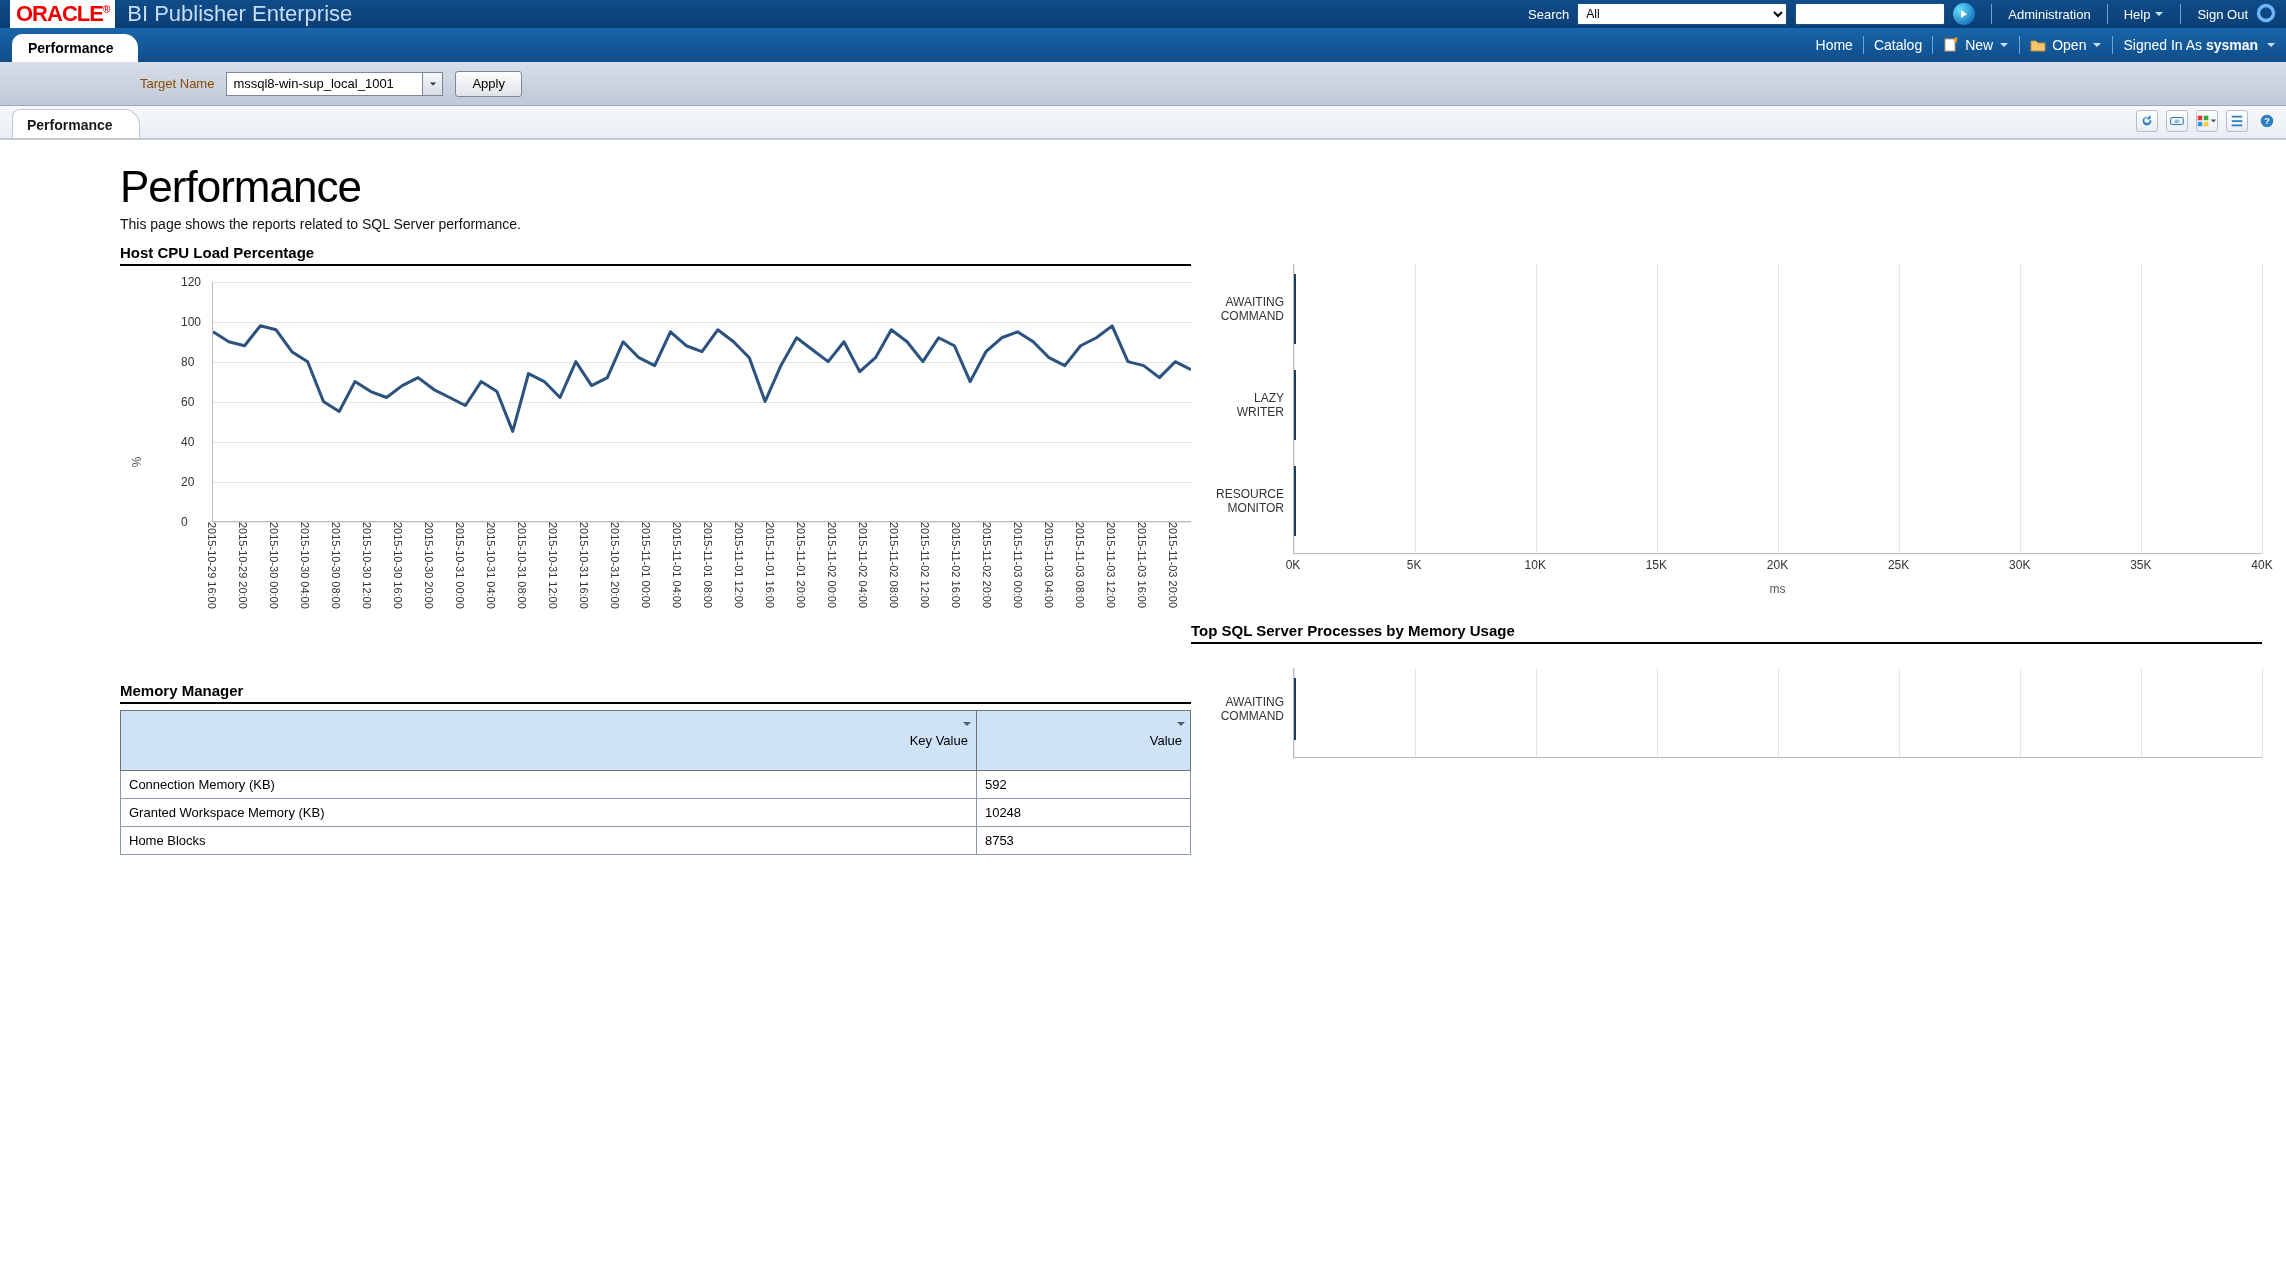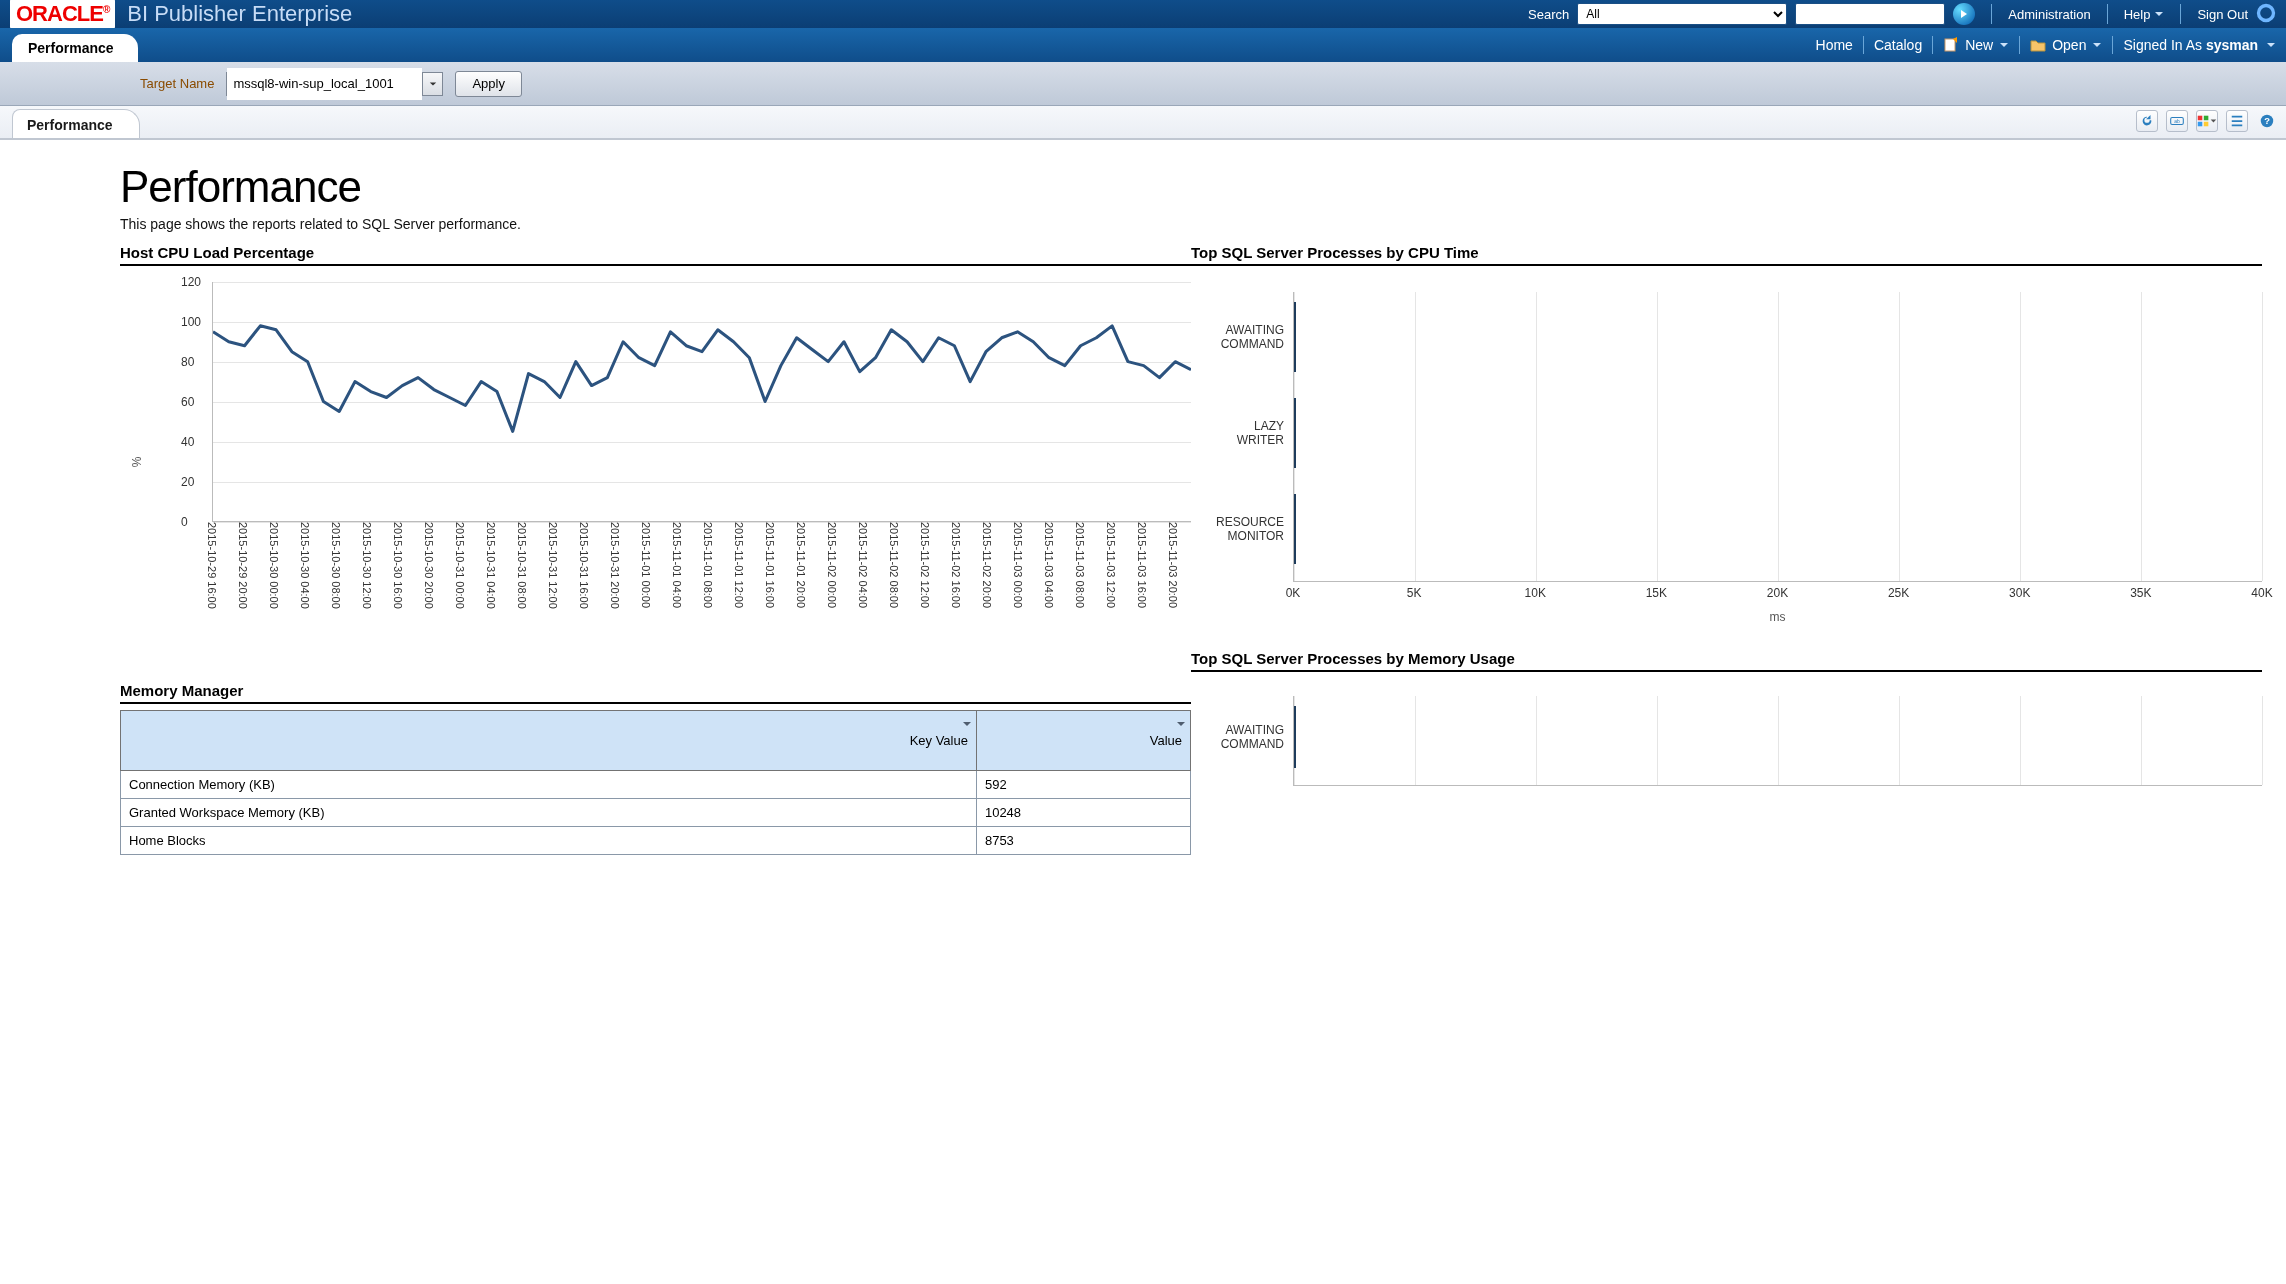--- a/index.html
+++ b/index.html
@@ -26,21 +26,21 @@
   .navbar .spacer{flex:1}
   .navlink{color:#fff;text-decoration:none;font-size:14px;cursor:pointer;display:flex;align-items:center;gap:6px}
   .navbar .sep{width:1px;height:18px;background:#6aa6d8}
   .navicn{width:16px;height:16px}
   .signed-in-as{font-size:14px}
   .signed-in-as b{color:#fff}
 
   .parambar{background:linear-gradient(#d7dee8,#bfc9d8);height:44px;display:flex;align-items:center;padding-left:140px;gap:12px;border-bottom:1px solid #9aa7b8}
   .parambar label{color:#8a4b00;font-size:13px}
   .parambar .target-sel{display:flex;align-items:center;border:1px solid #7e8896;background:#fff;height:24px}
-  .parambar .target-sel input{border:0;height:32px;width:195px;padding:0 6px;font-size:13px;outline:none}
+  .parambar .target-sel input{border:0;height:22px;width:195px;padding:0 6px;font-size:13px;outline:none}
   .parambar .target-sel .dd{width:20px;height:22px;border-left:1px solid #7e8896;display:flex;align-items:center;justify-content:center;cursor:pointer;background:linear-gradient(#f6f7f9,#dadee4)}
   .parambar button{height:26px;padding:0 16px;border:1px solid #7e8896;background:linear-gradient(#fefefe,#dfe3e9);border-radius:3px;font-size:13px;cursor:pointer}
 
   .subtabrow{background:linear-gradient(#f6f8fb,#eaeef4);height:34px;border-bottom:2px solid #c0c7d1;display:flex;align-items:flex-end;padding:0 12px;position:relative}
   .subtab{background:#fff;font-weight:bold;font-size:14px;padding:7px 26px 5px 14px;border:1px solid #c0c7d1;border-bottom:0;border-radius:8px 16px 0 0;color:#1a1a1a}
   .subtools{position:absolute;right:8px;top:4px;display:flex;gap:8px;align-items:center}
   .toolbtn{width:22px;height:22px;border:1px solid #b6becb;border-radius:3px;background:linear-gradient(#fff,#e8ecf2);display:flex;align-items:center;justify-content:center;cursor:pointer}
   .toolbtn.noborder{border:0;background:none}
   .toolbtn svg{width:14px;height:14px}
 
@@ -298,21 +298,20 @@
             </tr>
             <tr>
               <td>Home Blocks</td>
               <td>8753</td>
             </tr>
           </tbody>
       </table>
     </div>
 
     <div class="col">
-      <div class="sec-title">Top SQL Server Processes by CPU Time</div>
       <div class="hbar-wrap">
         <div class="hbar-track" id="cpu-bar-track">
             <div class="vgrid" style="left: 0%;"></div>
             <div class="vgrid" style="left: 12.5%;"></div>
             <div class="vgrid" style="left: 25%;"></div>
             <div class="vgrid" style="left: 37.5%;"></div>
             <div class="vgrid" style="left: 50%;"></div>
             <div class="vgrid" style="left: 62.5%;"></div>
             <div class="vgrid" style="left: 75%;"></div>
             <div class="vgrid" style="left: 87.5%;"></div>

